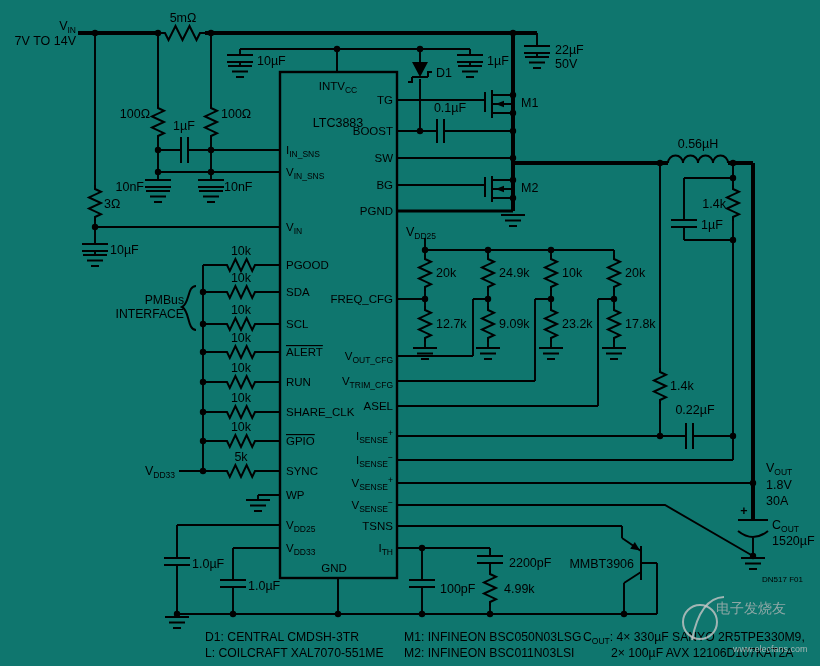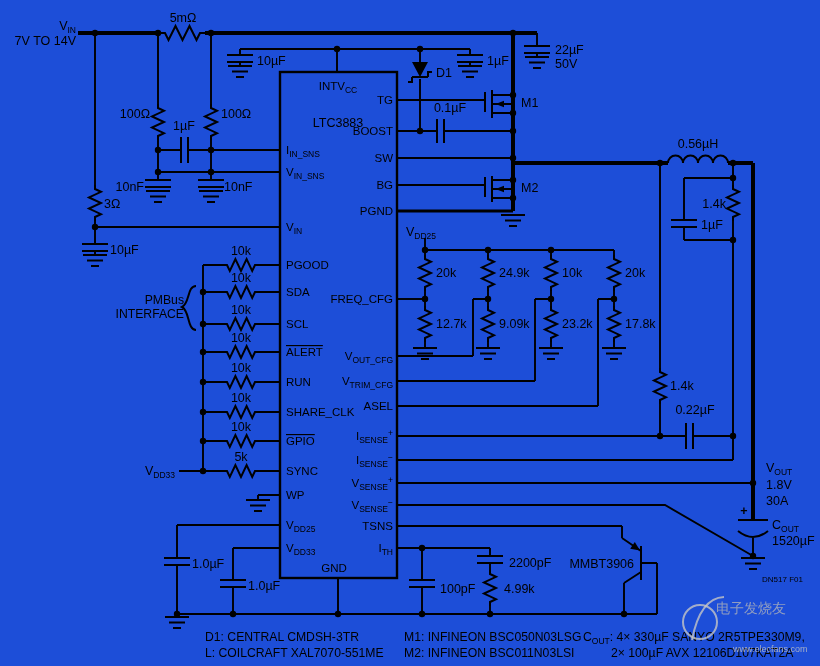--- a/index.html
+++ b/index.html
@@ -1,16 +1,16 @@
 <!DOCTYPE html>
 <html><head>
 <meta charset="utf-8">
 <style>
   html,body{margin:0;padding:0;background:#fff}
-  #stage{width:820px;height:666px;position:relative;background:#1d4ed8}
+  #stage{width:820px;height:666px;position:relative;background:#0f766e}
   svg{display:block}
   .w{stroke:#000;stroke-width:1.9;fill:none}
   .wt{stroke:#000;stroke-width:4;fill:none}
   .wm{stroke:#000;stroke-width:3.2;fill:none}
   .sym{stroke:#000;stroke-width:2;fill:none}
   .box{stroke:#000;stroke-width:2.4;fill:none}
   .dot{fill:#000;stroke:none}
   .blk{fill:#000;stroke:none}
   text{font-family:"Liberation Sans","DejaVu Sans",sans-serif;fill:#000}
   .lbl{font-size:12.5px}

